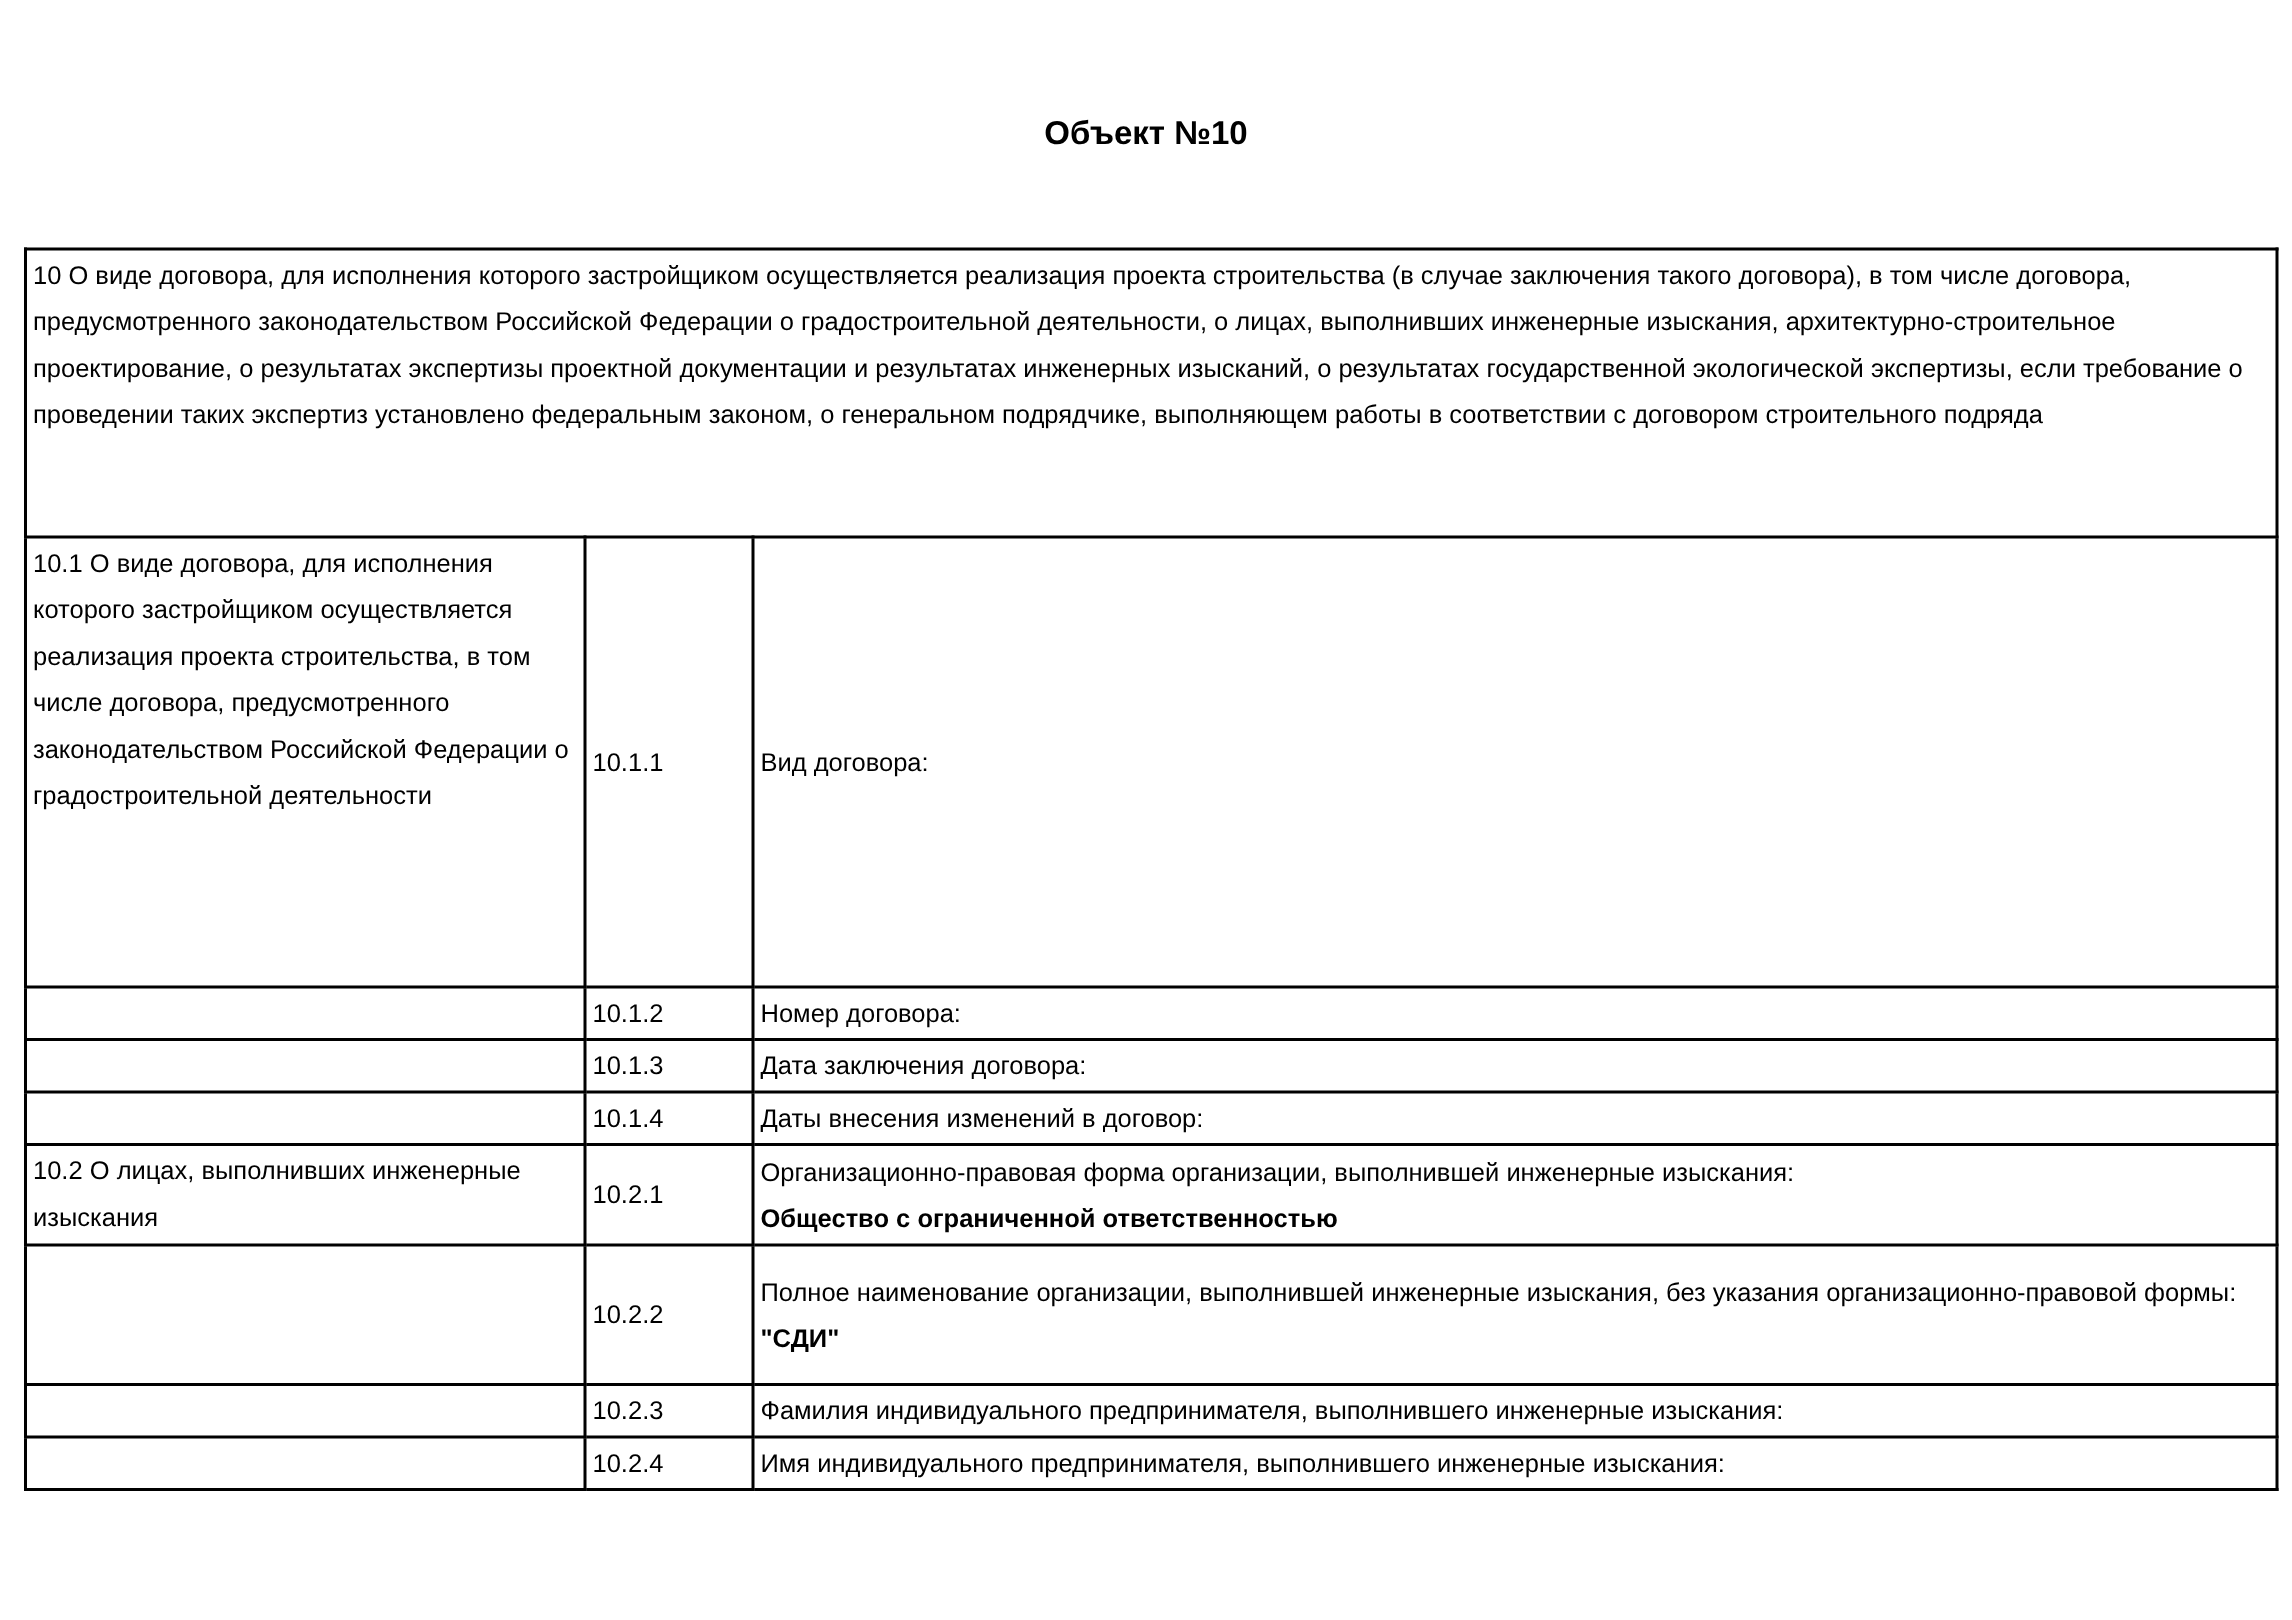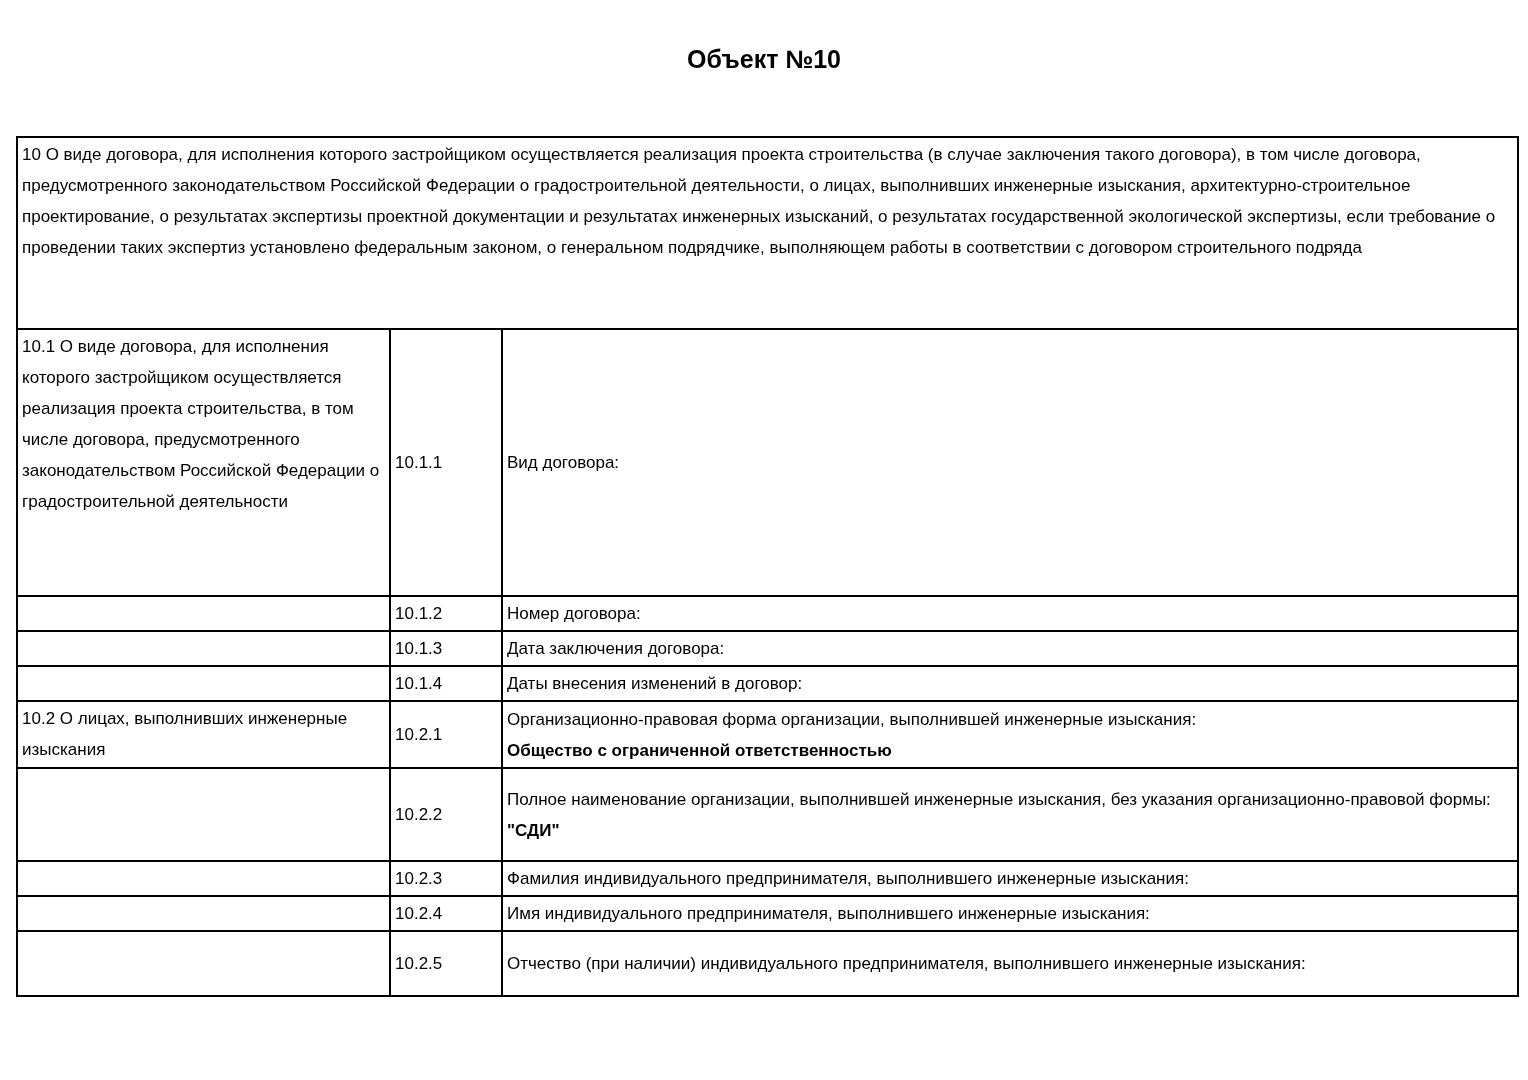--- a/index.html
+++ b/index.html
@@ -8,24 +8,24 @@
     background: #ffffff;
     color: #000000;
     font-family: "Liberation Sans", sans-serif;
   }
   body {
     width: 1528px;
     height: 1080px;
     overflow: hidden;
   }
   .page-title {
-    padding-top: 44px;
+    padding-top: 73px;
     text-align: center;
     font-weight: bold;
-    font-size: 25px;
+    font-size: 22px;
     line-height: 31px;
   }
   table.decl-table {
     margin: 61px 0 0 16px;
     width: 1501px;
     border-collapse: collapse;
     table-layout: fixed;
   }
   col.c1 { width: 373px; }
   col.c2 { width: 112px; }
@@ -37,21 +37,21 @@
     line-height: 31px;
     vertical-align: middle;
     overflow: hidden;
     word-wrap: break-word;
   }
   td.c-section { vertical-align: top; }
   td.c-header { vertical-align: top; }
   .field-value { font-weight: bold; }
   
   tbody tr:nth-child(1) { height: 192px; }
-  tbody tr:nth-child(2) { height: 267px; }
+  tbody tr:nth-child(2) { height: 300px; }
   tbody tr:nth-child(3) { height: 35px; }
   tbody tr:nth-child(4) { height: 35px; }
   tbody tr:nth-child(5) { height: 35px; margin-top: 46px; }
   tbody tr:nth-child(6) { height: 67px; padding-left: 16px; }
   tbody tr:nth-child(7) { height: 93px; }
   tbody tr:nth-child(8) { height: 35px; }
   tbody tr:nth-child(9) { height: 35px; }
   tbody tr:nth-child(10) { height: 65px; }
 </style>
 </head>
@@ -126,22 +126,14 @@
     </td>
   </tr>
       <tr>
     <td class="c-section"></td>
     <td class="c-code">10.2.4</td>
     <td class="c-content">
       <div class="field-label">Имя индивидуального предпринимателя, выполнившего инженерные изыскания:</div>
 
     </td>
   </tr>
-      <tr>
-    <td class="c-section"></td>
-    <td class="c-code">10.2.5</td>
-    <td class="c-content">
-      <div class="field-label">Отчество (при наличии) индивидуального предпринимателя, выполнившего инженерные изыскания:</div>
-
-    </td>
-  </tr>
     </tbody>
 </table>
 
 </body></html>

